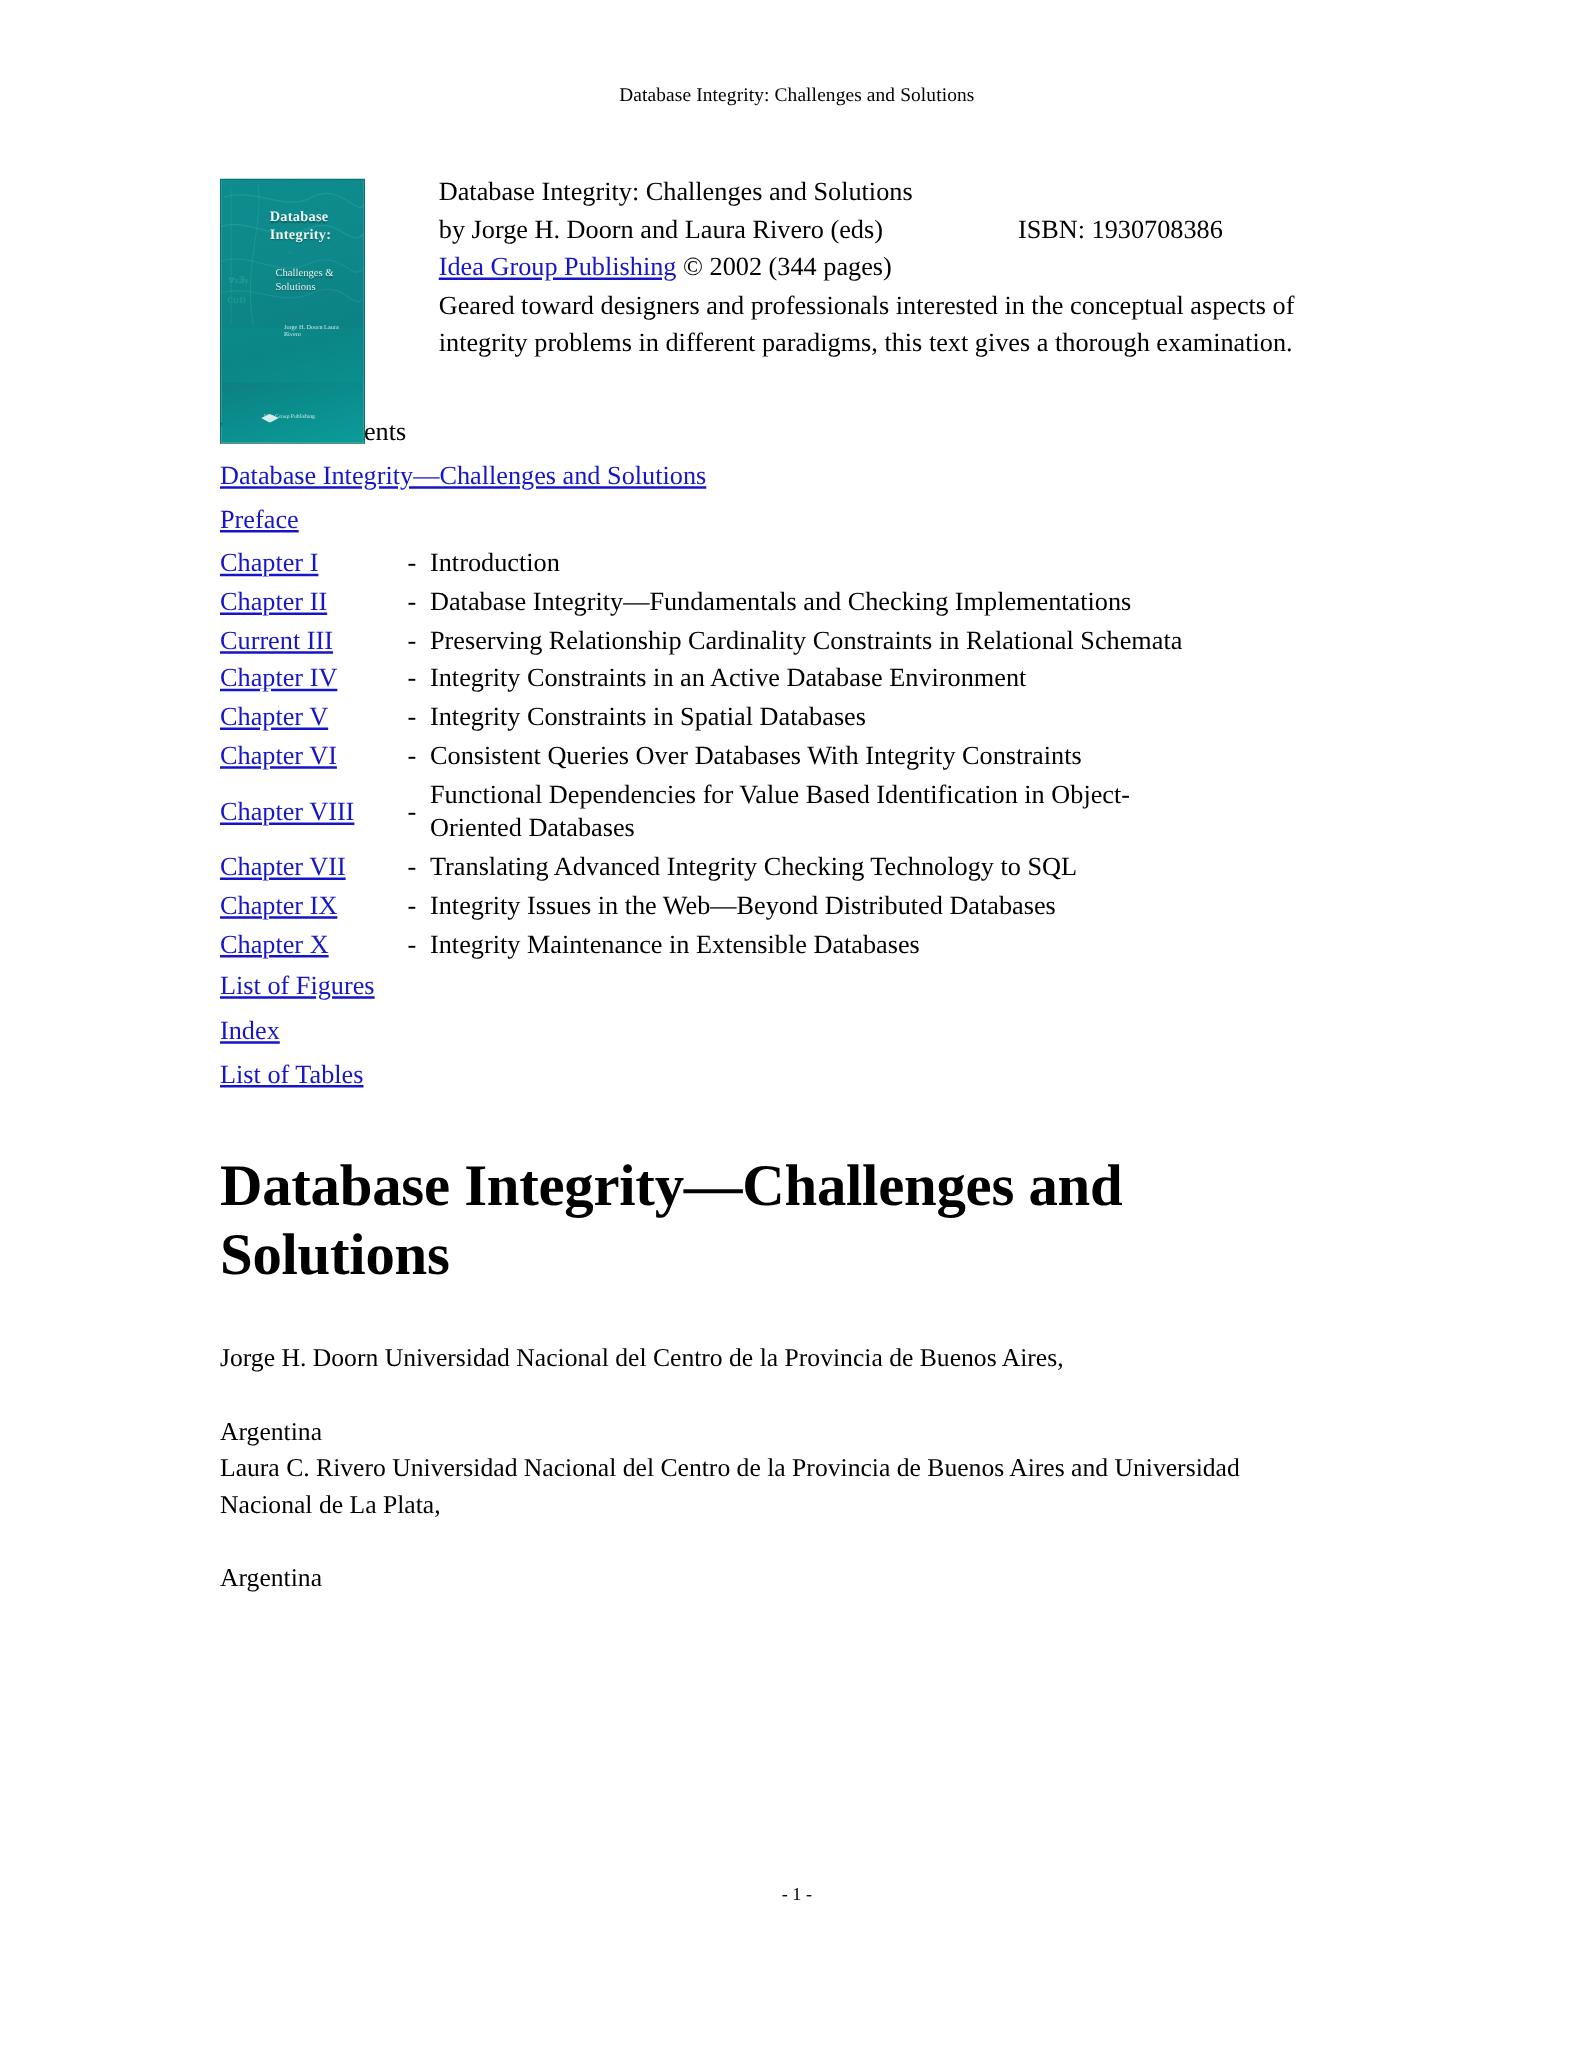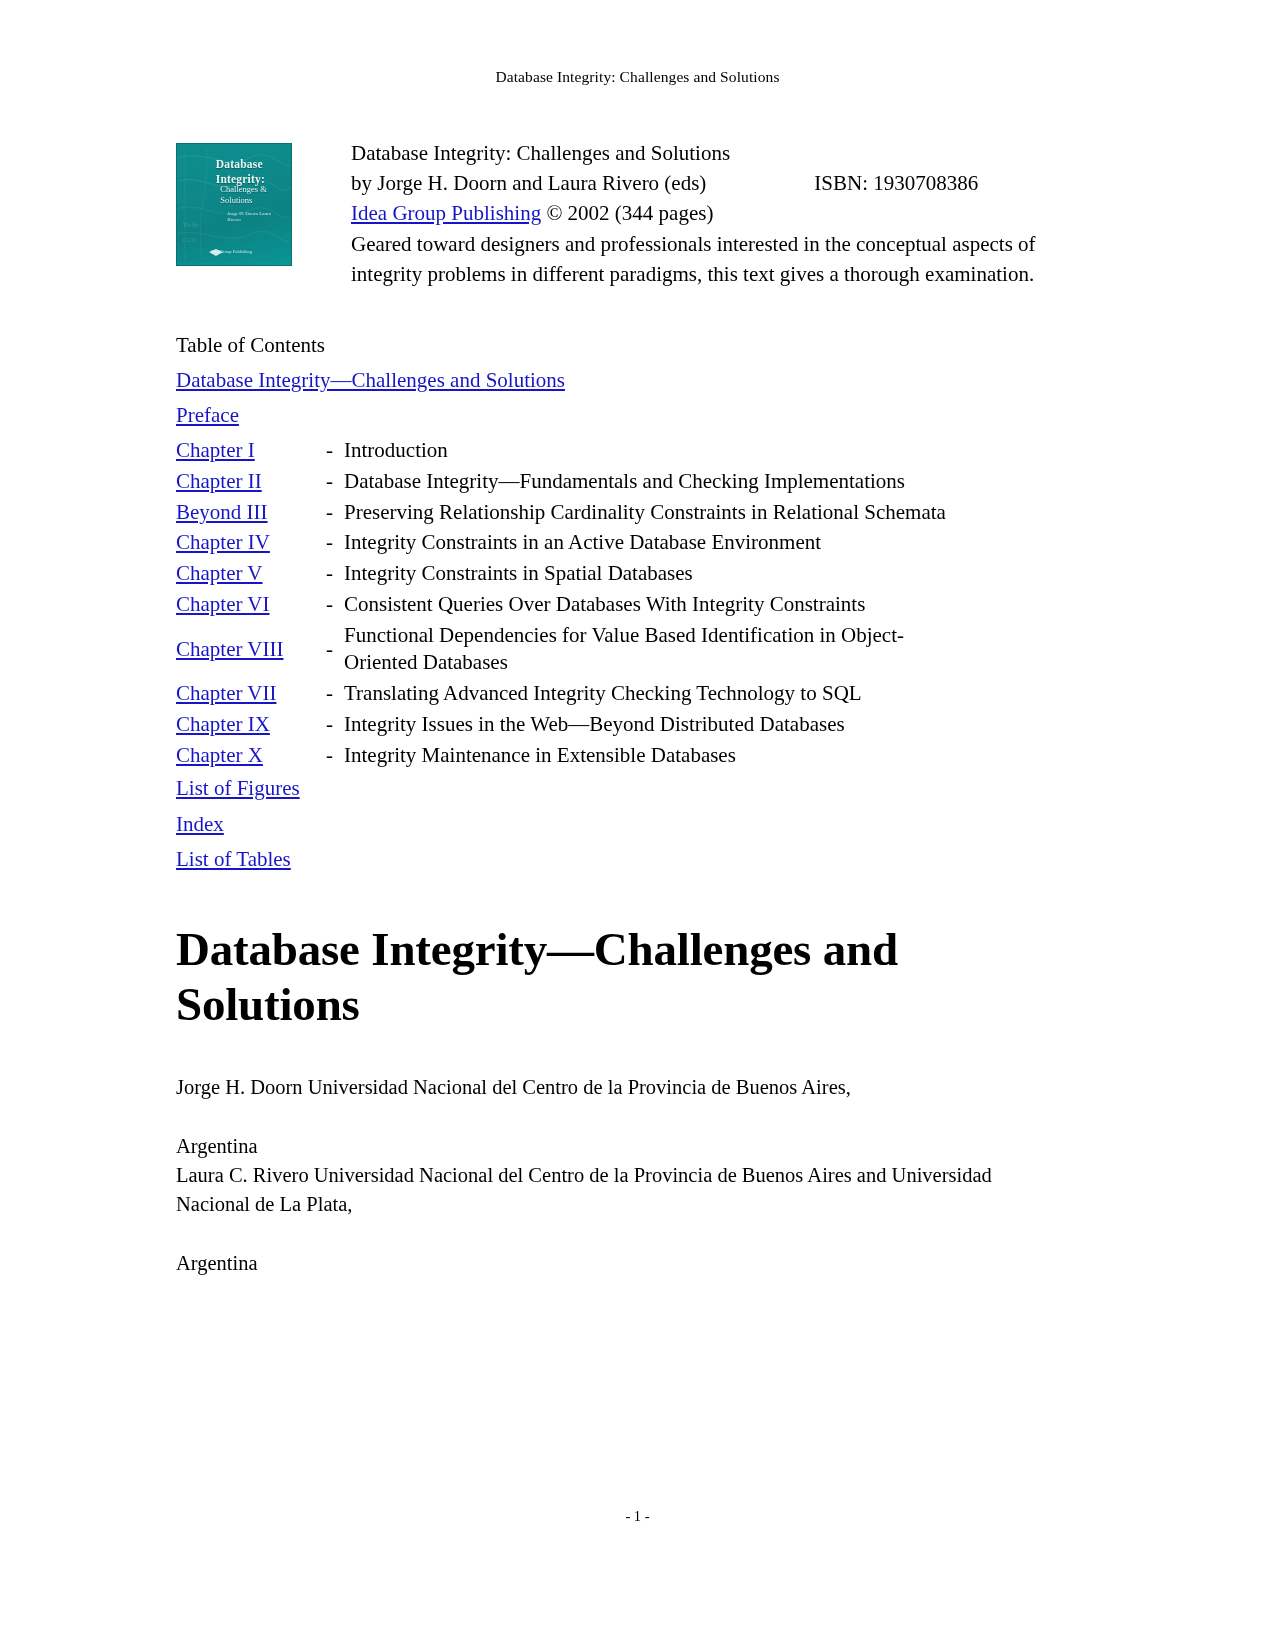--- a/index.html
+++ b/index.html
@@ -49,21 +49,21 @@
   }
   .cover-wrap {
     position: absolute;
     left: 0;
     top: 5px;
     width: 116px;
     height: 165px;
   }
   .cover {
     width: 116px;
-    height: 123px;
+    height: 212px;
     background: linear-gradient(165deg, #0e8f8f 0%, #10898a 30%, #0c7c7e 62%, #0a9c9a 100%);
     border: 1px solid #0a6f70;
     box-sizing: border-box;
     position: relative;
     overflow: hidden;
   }
   .cover-texture {
     position: absolute;
     inset: 0;
     opacity: 0.4;
@@ -292,21 +292,21 @@
           <td class="toc-num"><a class="link">Chapter I</a></td>
           <td class="toc-dash">-</td>
           <td class="toc-title">Introduction</td>
         </tr>
         <tr>
           <td class="toc-num"><a class="link">Chapter II</a></td>
           <td class="toc-dash">-</td>
           <td class="toc-title">Database Integrity—Fundamentals and Checking Implementations</td>
         </tr>
         <tr>
-          <td class="toc-num"><a class="link">Beyond III</a></td>
+          <td class="toc-num"><a class="link">Current III</a></td>
           <td class="toc-dash">-</td>
           <td class="toc-title">Preserving Relationship Cardinality Constraints in Relational Schemata</td>
         </tr>
         <tr>
           <td class="toc-num"><a class="link">Chapter IV</a></td>
           <td class="toc-dash">-</td>
           <td class="toc-title">Integrity Constraints in an Active Database Environment</td>
         </tr>
         <tr>
           <td class="toc-num"><a class="link">Chapter V</a></td>

